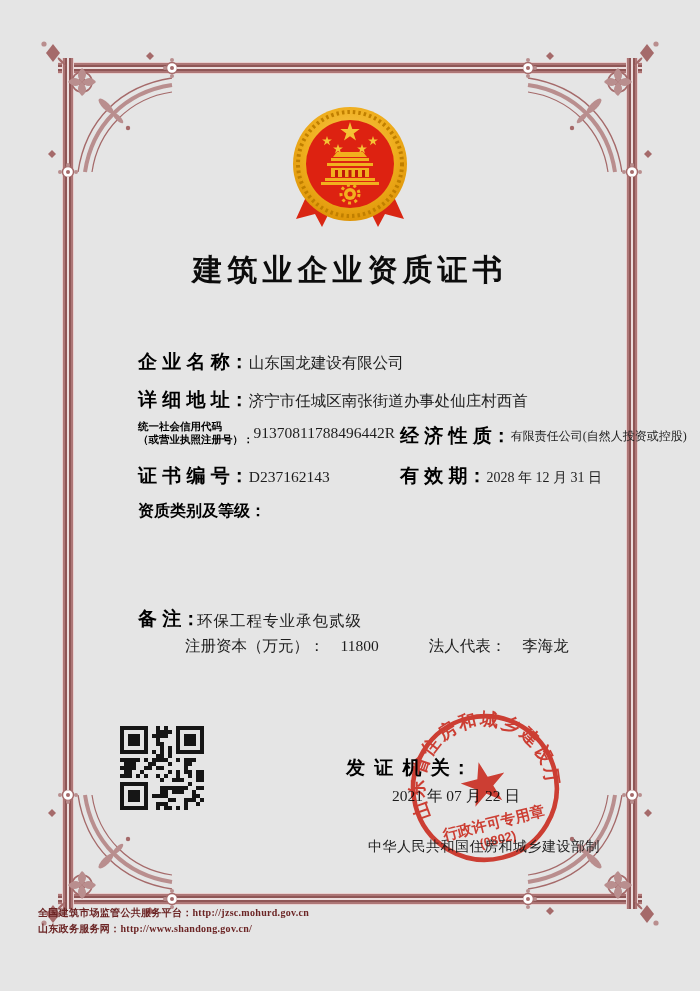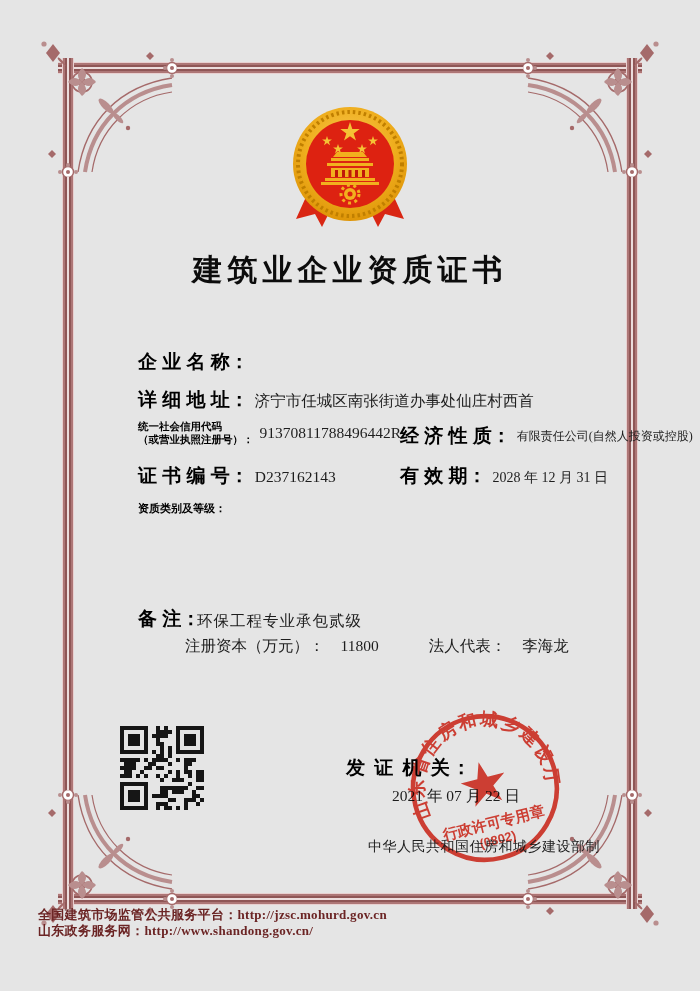--- a/index.html
+++ b/index.html
@@ -23,46 +23,46 @@
   .corner.tl{left:22px;top:22px;}
   .corner.tr{left:523px;top:22px;transform:scaleX(-1);}
   .corner.bl{left:22px;top:790px;transform:scaleY(-1);}
   .corner.br{left:523px;top:790px;transform:scale(-1,-1);}
   
   .emblem{position:absolute;left:285px;top:102px;width:130px;height:130px;}
   .title{position:absolute;left:0;right:0;top:250px;text-align:center;
          font-size:30px;font-weight:bold;letter-spacing:5px;color:#0c0c0c;}
   .lbl{font-weight:bold;font-size:19px;color:#000;white-space:nowrap;}
   .val{font-family:"Liberation Serif",serif;font-size:15.5px;color:#1d1d1d;white-space:nowrap;}
-  .row{position:absolute;display:flex;align-items:baseline;gap:6px;}
+  .row{position:absolute;display:flex;align-items:baseline;}
   .r-company{left:138px;top:349px;}
   .r-address{left:138px;top:387px;}
   .r-credit{left:138px;top:420px;align-items:center;}
   .credit-label{font-weight:bold;font-size:10.5px;line-height:1.2;color:#000;white-space:nowrap;}
   .r-econ{left:400px;top:423px;align-items:center;}
   .econ-val{font-family:"Liberation Serif",serif;font-size:12px;color:#1d1d1d;white-space:nowrap;}
   .r-certno{left:138px;top:463px;}
   .r-valid{left:400px;top:463px;}
   .valid-val{font-size:14px;}
-  .qual-label{position:absolute;left:138px;top:501px;font-size:11px;font-weight:bold;color:#000;}
+  .qual-label{position:absolute;left:138px;top:501px;font-size:16px;font-weight:bold;color:#000;}
   .qual-list{position:absolute;left:185px;top:520px;font-family:"Liberation Serif",serif;
              font-size:15px;line-height:18.6px;color:#1d1d1d;letter-spacing:1px;}
   .remark-label{position:absolute;left:138px;top:606px;}
   .remark-value{position:absolute;left:197px;top:611px;letter-spacing:1px;}
   .r-capital{left:185px;top:636px;gap:16px;}
   .cap-gap{display:inline-block;width:18px;}
   .qr{position:absolute;left:120px;top:726px;width:84px;height:84px;}
   .r-issuer{left:346px;top:755px;letter-spacing:2px;}
   .r-date{left:392px;top:786px;}
   .made-by{position:absolute;left:368px;top:838px;font-family:"Liberation Serif",serif;
            font-size:14px;color:#1d1d1d;letter-spacing:0.5px;white-space:nowrap;}
   .seal{position:absolute;left:403px;top:706px;width:164px;height:164px;
         transform:rotate(-14deg);opacity:0.88;mix-blend-mode:multiply;}
   .footer-line{position:absolute;left:38px;font-family:"Liberation Serif",serif;
-               font-weight:bold;font-size:13px;color:#6b2424;letter-spacing:0.3px;white-space:nowrap;}
+               font-weight:bold;font-size:10px;color:#6b2424;letter-spacing:0.3px;white-space:nowrap;}
   .footer1{top:906px;} .footer2{top:922px;}
 </style>
 </head>
 <body>
 
 <div class="page">
 
   <svg width="0" height="0" style="position:absolute" aria-hidden="true">
     <defs>
       <g id="cornerSym">
@@ -172,20 +172,21 @@
     </g>
     <circle cx="65" cy="92" r="9" fill="none" stroke="#f2b01e" stroke-width="3" stroke-dasharray="3,3.5"></circle>
     <circle cx="65" cy="92" r="6" fill="#f2b01e"></circle>
     <circle cx="65" cy="92" r="2.5" fill="#dd2211"></circle>
   </svg>
 
   <div class="title">建筑业企业资质证书</div>
 
   <div class="row r-company">
     <span class="lbl">企 业 名 称：</span>
+    <span class="val">山东国龙建设有限公司</span>
   </div>
 
   <div class="row r-address">
     <span class="lbl">详 细 地 址：</span>
     <span class="val">济宁市任城区南张街道办事处仙庄村西首</span>
   </div>
 
   <div class="row r-credit">
     <span class="credit-label">
       <span>统一社会信用代码</span><br>

